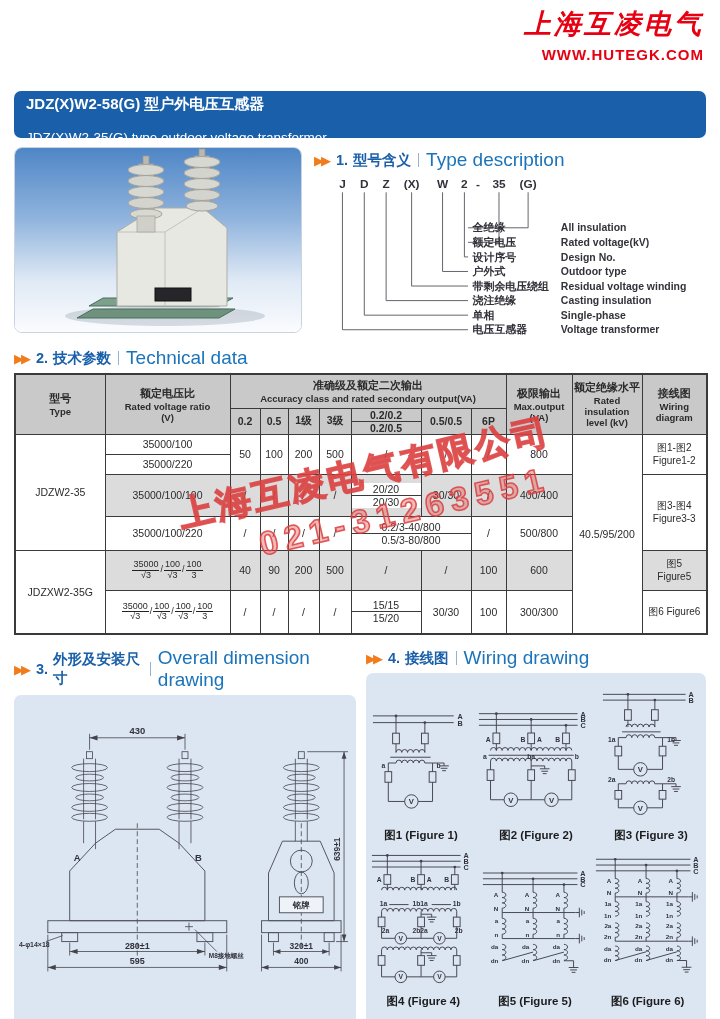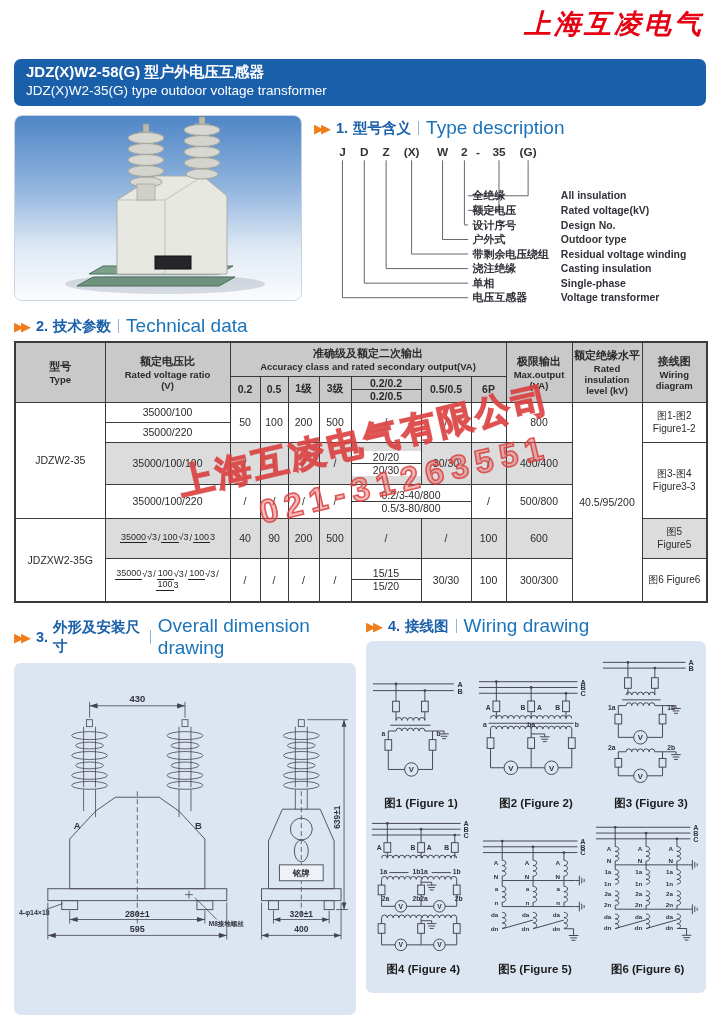--- a/index.html
+++ b/index.html
@@ -4,29 +4,29 @@
 <style>
   :root{
     --blue:#1a5fa9; --blue2:#1b74ba; --orange:#f07c1c; --red:#e60012;
     --ink:#2b2b2b; --line:#3a3a3a; --panel:#dce6f3; --thead:#c9c9c9; --shade:#dcdcdc;
   }
   *{margin:0;padding:0;box-sizing:border-box}
   html,body{width:720px}
   body{height:1019px;background:#fff;font-family:"Liberation Sans",sans-serif;color:var(--ink);position:relative;overflow:hidden}
 
   
-  .hdr{height:59px;position:relative}
+  .hdr{height:91px;position:relative}
   .logo{position:absolute;right:16px;top:6px;text-align:right}
   .logo .t{font-size:27px;font-weight:bold;color:var(--red);letter-spacing:3px;font-style:italic}
   .logo .w{font-size:15px;font-weight:bold;color:var(--red);letter-spacing:1px;margin-top:4px}
 
   
   .titlebar{margin:0 14px;height:47px;background:var(--blue);border-radius:7px;color:#fff;padding:4px 12px 0}
   .titlebar .cn{font-size:15px;font-weight:bold}
-  .titlebar .en{font-size:13.5px;margin-top:1px}
+  .titlebar .en{font-size:13.5px;margin-top:16px}
 
   
   .sec-head{display:flex;align-items:center;margin:0 0 4px}
   .sec-head .arrows{color:var(--orange);font-size:13px;letter-spacing:-3px;margin-right:8px}
   .sec-head .num,.sec-head .cn{color:var(--blue);font-weight:bold;font-size:14.5px}
   .sec-head .num{margin-right:5px}
   .sec-head .sep{width:1px;height:14px;background:#90b4d8;margin:0 7px}
   .sec-head .en{color:var(--blue2);font-weight:normal;font-size:19px}
 
   .row1{display:flex;margin:9px 14px 0;gap:12px;height:188px}
@@ -40,21 +40,21 @@
   .tech thead th{background:var(--thead)}
   .hcn{font-size:11px;font-weight:bold}
   .hen{font-size:9.5px;font-weight:bold}
   tr.shade>td{background:var(--shade)}
   td.nobg{background:#fff !important}
   td.p0,th.p0{padding:0}
   .stack{display:flex;flex-direction:column;height:100%;background:#fff}
   .stack>div{flex:1;display:flex;align-items:center;justify-content:center}
   .stack>div+div{border-top:1px solid var(--line)}
   .w2{font-size:10px;line-height:1.35}
-  .fr{display:inline-flex;flex-direction:row;align-items:center;vertical-align:middle;line-height:1.05}
+  .fr{display:inline-flex;flex-direction:column;align-items:center;vertical-align:middle;line-height:1.05}
   .fr .n{border-bottom:1px solid #222;padding:0 1px}
   .fsl{margin:0 1px;font-weight:normal}
   .fracs{font-size:9px}
 
   
   .wm{position:absolute;left:160px;top:120px;transform:rotate(-13deg);transform-origin:left top;pointer-events:none;z-index:6;white-space:nowrap}
   .wm div{font-weight:bold;color:rgba(228,86,86,.4);-webkit-text-stroke:1.6px rgba(219,62,62,.85)}
   .wm .l1{font-size:35px;letter-spacing:3px}
   .wm .l2{font-size:33px;letter-spacing:7px;margin:4px 0 0 72px}
 
@@ -75,20 +75,21 @@
   .dim{stroke:#43434c;stroke-width:.8;fill:none}
   .arr{fill:#43434c;stroke:none}
   .dot{fill:#43434c}
 </style>
 </head>
 <body>
 
 <div class="hdr">
   <div class="logo">
     <div class="t">上海互凌电气</div>
+    <div class="w">WWW.HUTEGK.COM</div>
   </div>
 </div>
 
 <div class="titlebar">
   <div class="cn"><b>JDZ(X)W2-58(G)</b><span> 型户外电压互感器</span></div>
   <div class="en">JDZ(X)W2-35(G) type outdoor voltage transformer</div>
 </div>
 
 <div class="row1">
   <div class="photo">

